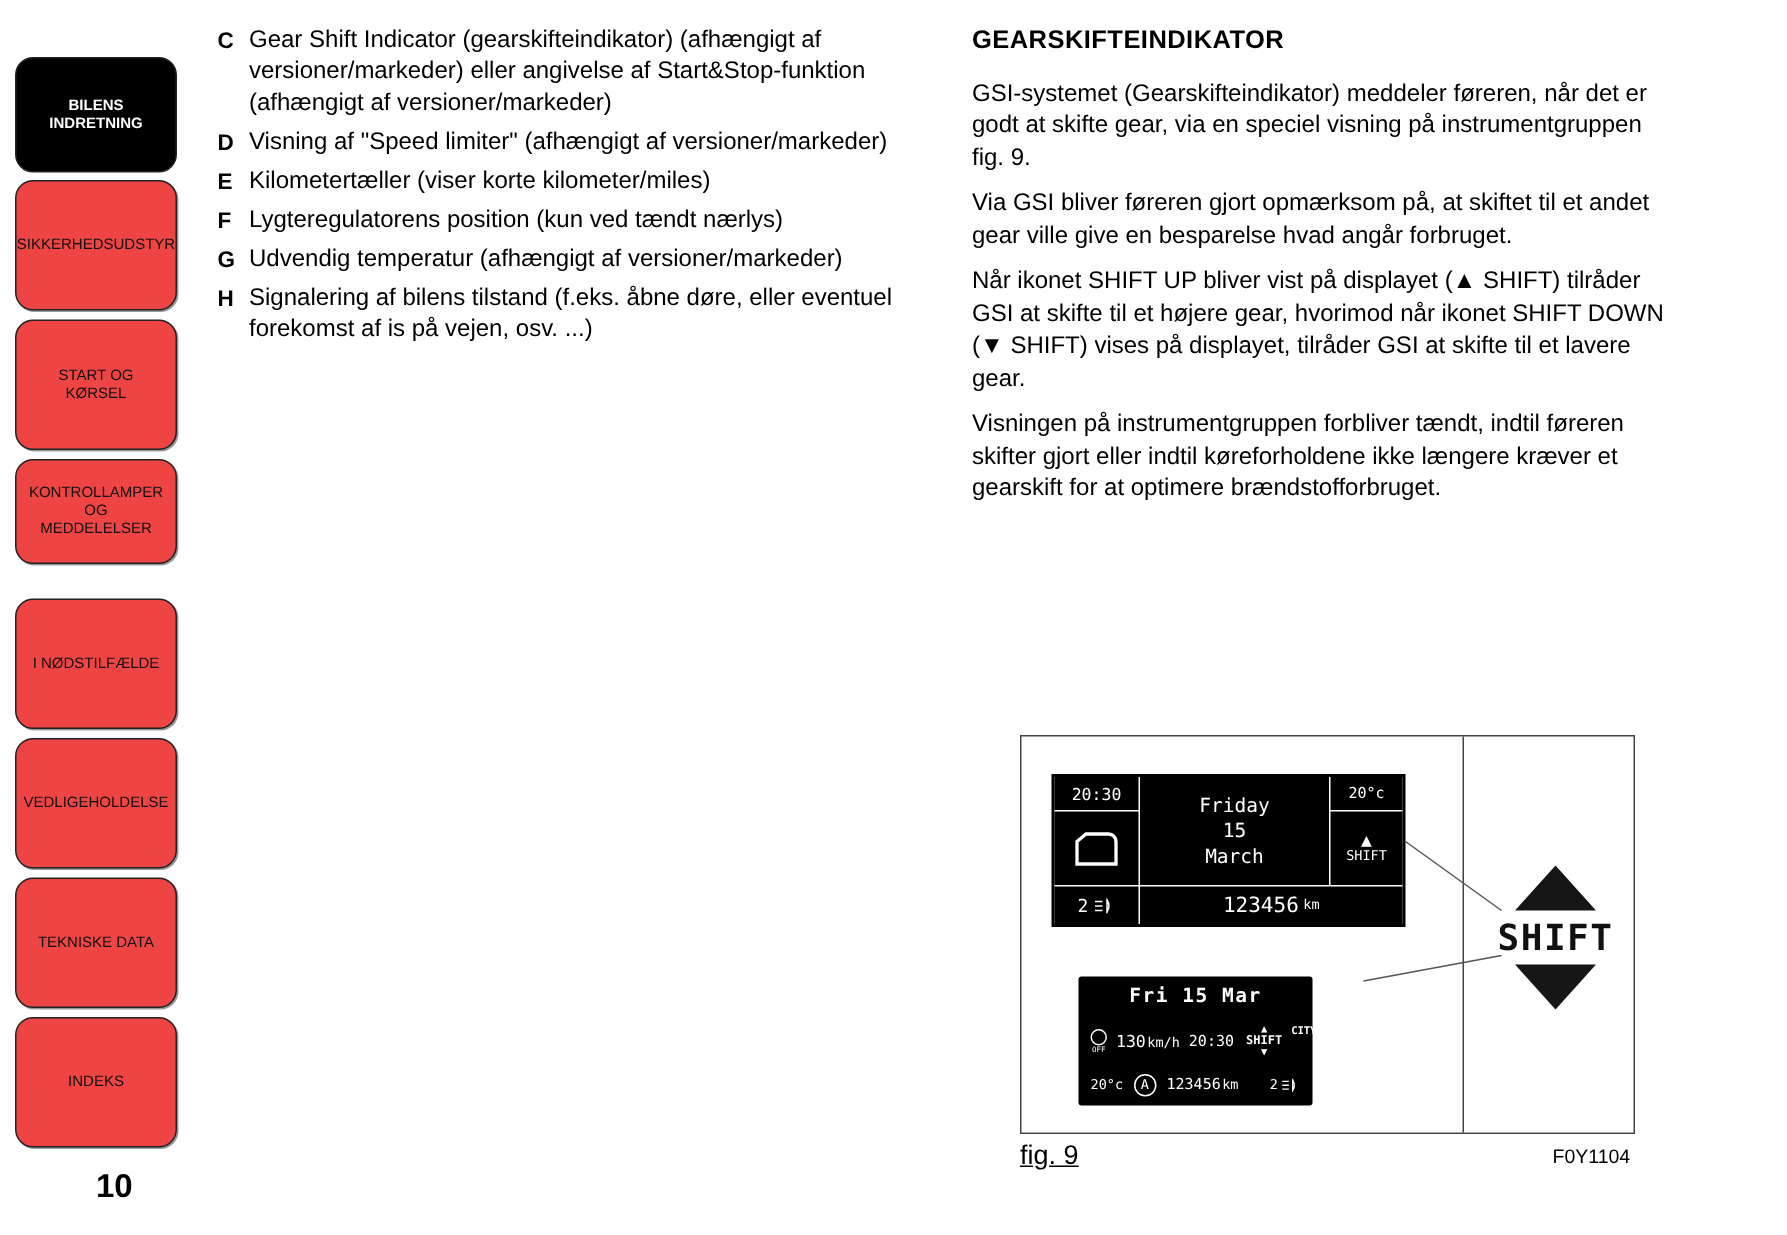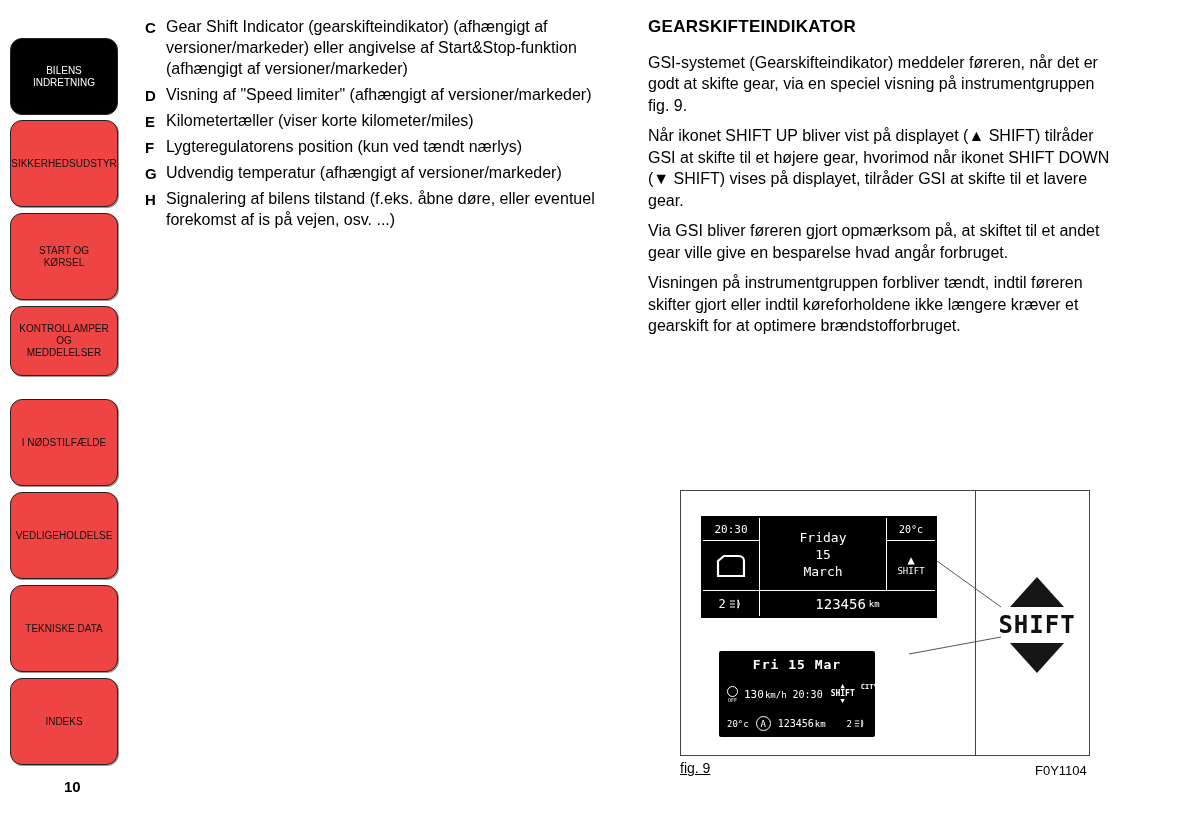--- a/index.html
+++ b/index.html
@@ -9,22 +9,22 @@
     font-family:"Liberation Sans", sans-serif;
   }
   
   .tab{
     position:absolute;left:10px;width:108px;box-sizing:border-box;
     border:1.5px solid #222;border-radius:12px;background:#ef4444;
     display:flex;align-items:center;justify-content:center;text-align:center;
     font-size:10px;line-height:12px;padding:4px 7px;color:#111;
     box-shadow:1px 1px 0 #999;
   }
-  .tab.active{background:#000;color:#fff;font-weight:normal;box-shadow:none;}
-  .pagenum{position:absolute;left:64px;top:778px;font-size:15px;font-weight:bold;}
+  .tab.active{background:#000;color:#fff;font-weight:bold;box-shadow:none;}
+  .pagenum{position:absolute;left:64px;top:778px;font-size:22px;font-weight:bold;}
 
   
   .col-left{position:absolute;left:143px;top:16px;width:498px;font-size:16px;line-height:21px;}
   .li{position:relative;padding-left:23px;margin-bottom:5px;}
   .li .key{position:absolute;left:2px;top:1px;font-weight:bold;font-size:15px;}
 
   
   .col-right{position:absolute;left:648px;top:16px;width:468px;font-size:16px;line-height:21.5px;}
   .heading{font-size:17px;font-weight:bold;margin:0 0 14px 0;letter-spacing:.3px;}
   .col-right p{margin:0 0 9px 0;}
@@ -71,21 +71,21 @@
   .lim .c{width:9px;height:9px;border:1px solid #fff;border-radius:50%;}
   .lim .o{font-size:5px;}
   .g2{display:inline-flex;align-items:center;gap:2px;margin-left:auto;}
 
   .legend{position:absolute;left:308px;top:86px;width:96px;display:flex;flex-direction:column;align-items:center;gap:4px;}
   .arr{width:0;height:0;border-left:27px solid transparent;border-right:27px solid transparent;}
   .arr.up{border-bottom:30px solid #161616;}
   .arr.down{border-top:30px solid #161616;}
   .legend-text{font-family:"DejaVu Sans Mono", monospace;font-size:24px;font-weight:bold;letter-spacing:1px;color:#111;}
 
-  .fig-caption{position:absolute;left:680px;top:760px;font-size:14px;text-decoration:underline;}
+  .fig-caption{position:absolute;left:680px;top:760px;font-size:18px;text-decoration:underline;}
   .fig-code{position:absolute;left:1035px;top:763px;font-size:13px;font-weight:normal;}
 </style>
 </head>
 <body>
 
 <div class="tab active" style="top:38px;height:77px">
   <span>BILENS INDRETNING</span>
 </div>
 <div class="tab" style="top:120px;height:87px">
   <span>SIKKERHEDSUDSTYR</span>
@@ -134,22 +134,22 @@
   </div>
   <div class="li">
     <span class="key">H</span>
     <span>Signalering af bilens tilstand (f.eks. åbne døre, eller eventuel forekomst af is på vejen, osv. ...)</span>
   </div>
 </div>
 
 <div class="col-right">
   <div class="heading">GEARSKIFTEINDIKATOR</div>
   <p>GSI-systemet (Gearskifteindikator) meddeler føreren, når det er godt at skifte gear, via en speciel visning på instrumentgruppen fig. 9.</p>
+  <p>Via GSI bliver føreren gjort opmærksom på, at skiftet til et andet gear ville give en besparelse hvad angår forbruget.</p>
   <p>Når ikonet SHIFT UP bliver vist på displayet (▲ SHIFT) tilråder GSI at skifte til et højere gear, hvorimod når ikonet SHIFT DOWN (▼ SHIFT) vises på displayet, tilråder GSI at skifte til et lavere gear.</p>
-  <p>Via GSI bliver føreren gjort opmærksom på, at skiftet til et andet gear ville give en besparelse hvad angår forbruget.</p>
   <p>Visningen på instrumentgruppen forbliver tændt, indtil føreren skifter gjort eller indtil køreforholdene ikke længere kræver et gearskift for at optimere brændstofforbruget.</p>
 </div>
 
 <div class="figure">
   <div class="fig-divider"></div>
 
   <svg class="connectors" width="406" height="262">
     <line x1="256" y1="70" x2="320" y2="116" stroke="#555" stroke-width="1"></line>
     <line x1="228" y1="163" x2="320" y2="146" stroke="#555" stroke-width="1"></line>
   </svg>

